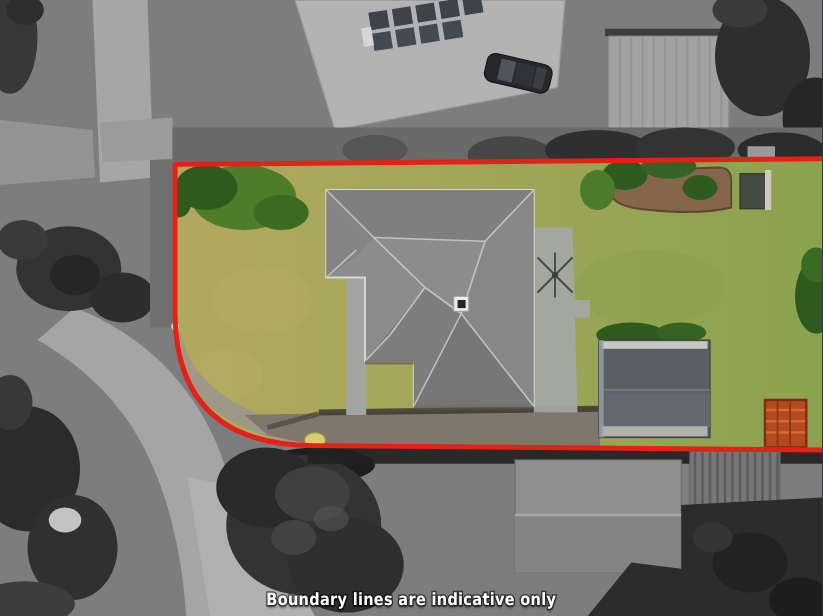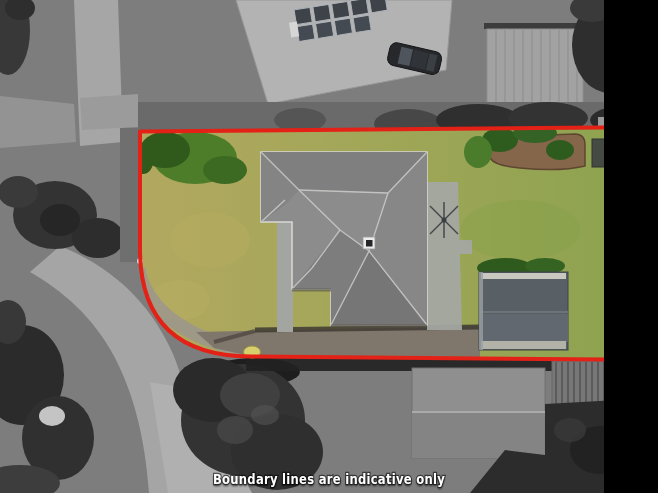--- a/index.html
+++ b/index.html
@@ -1,16 +1,16 @@
 <!DOCTYPE html>
 <html><head>
 <meta charset="utf-8">
 <style>
   html,body{margin:0;padding:0;background:#000;}
-  #stage{position:relative;width:604px;height:493px;overflow:hidden;background:#0369a1;}
+  #stage{position:relative;width:658px;height:493px;overflow:hidden;background:#0369a1;}
   #stage svg{position:absolute;inset:0;display:block;}
   .caption-text{
     font-family:"DejaVu Sans","Liberation Sans",sans-serif;
     font-weight:700;font-size:13.5px;letter-spacing:.3px;
   }
 </style>
 </head>
 <body>
 
 <div id="stage">

